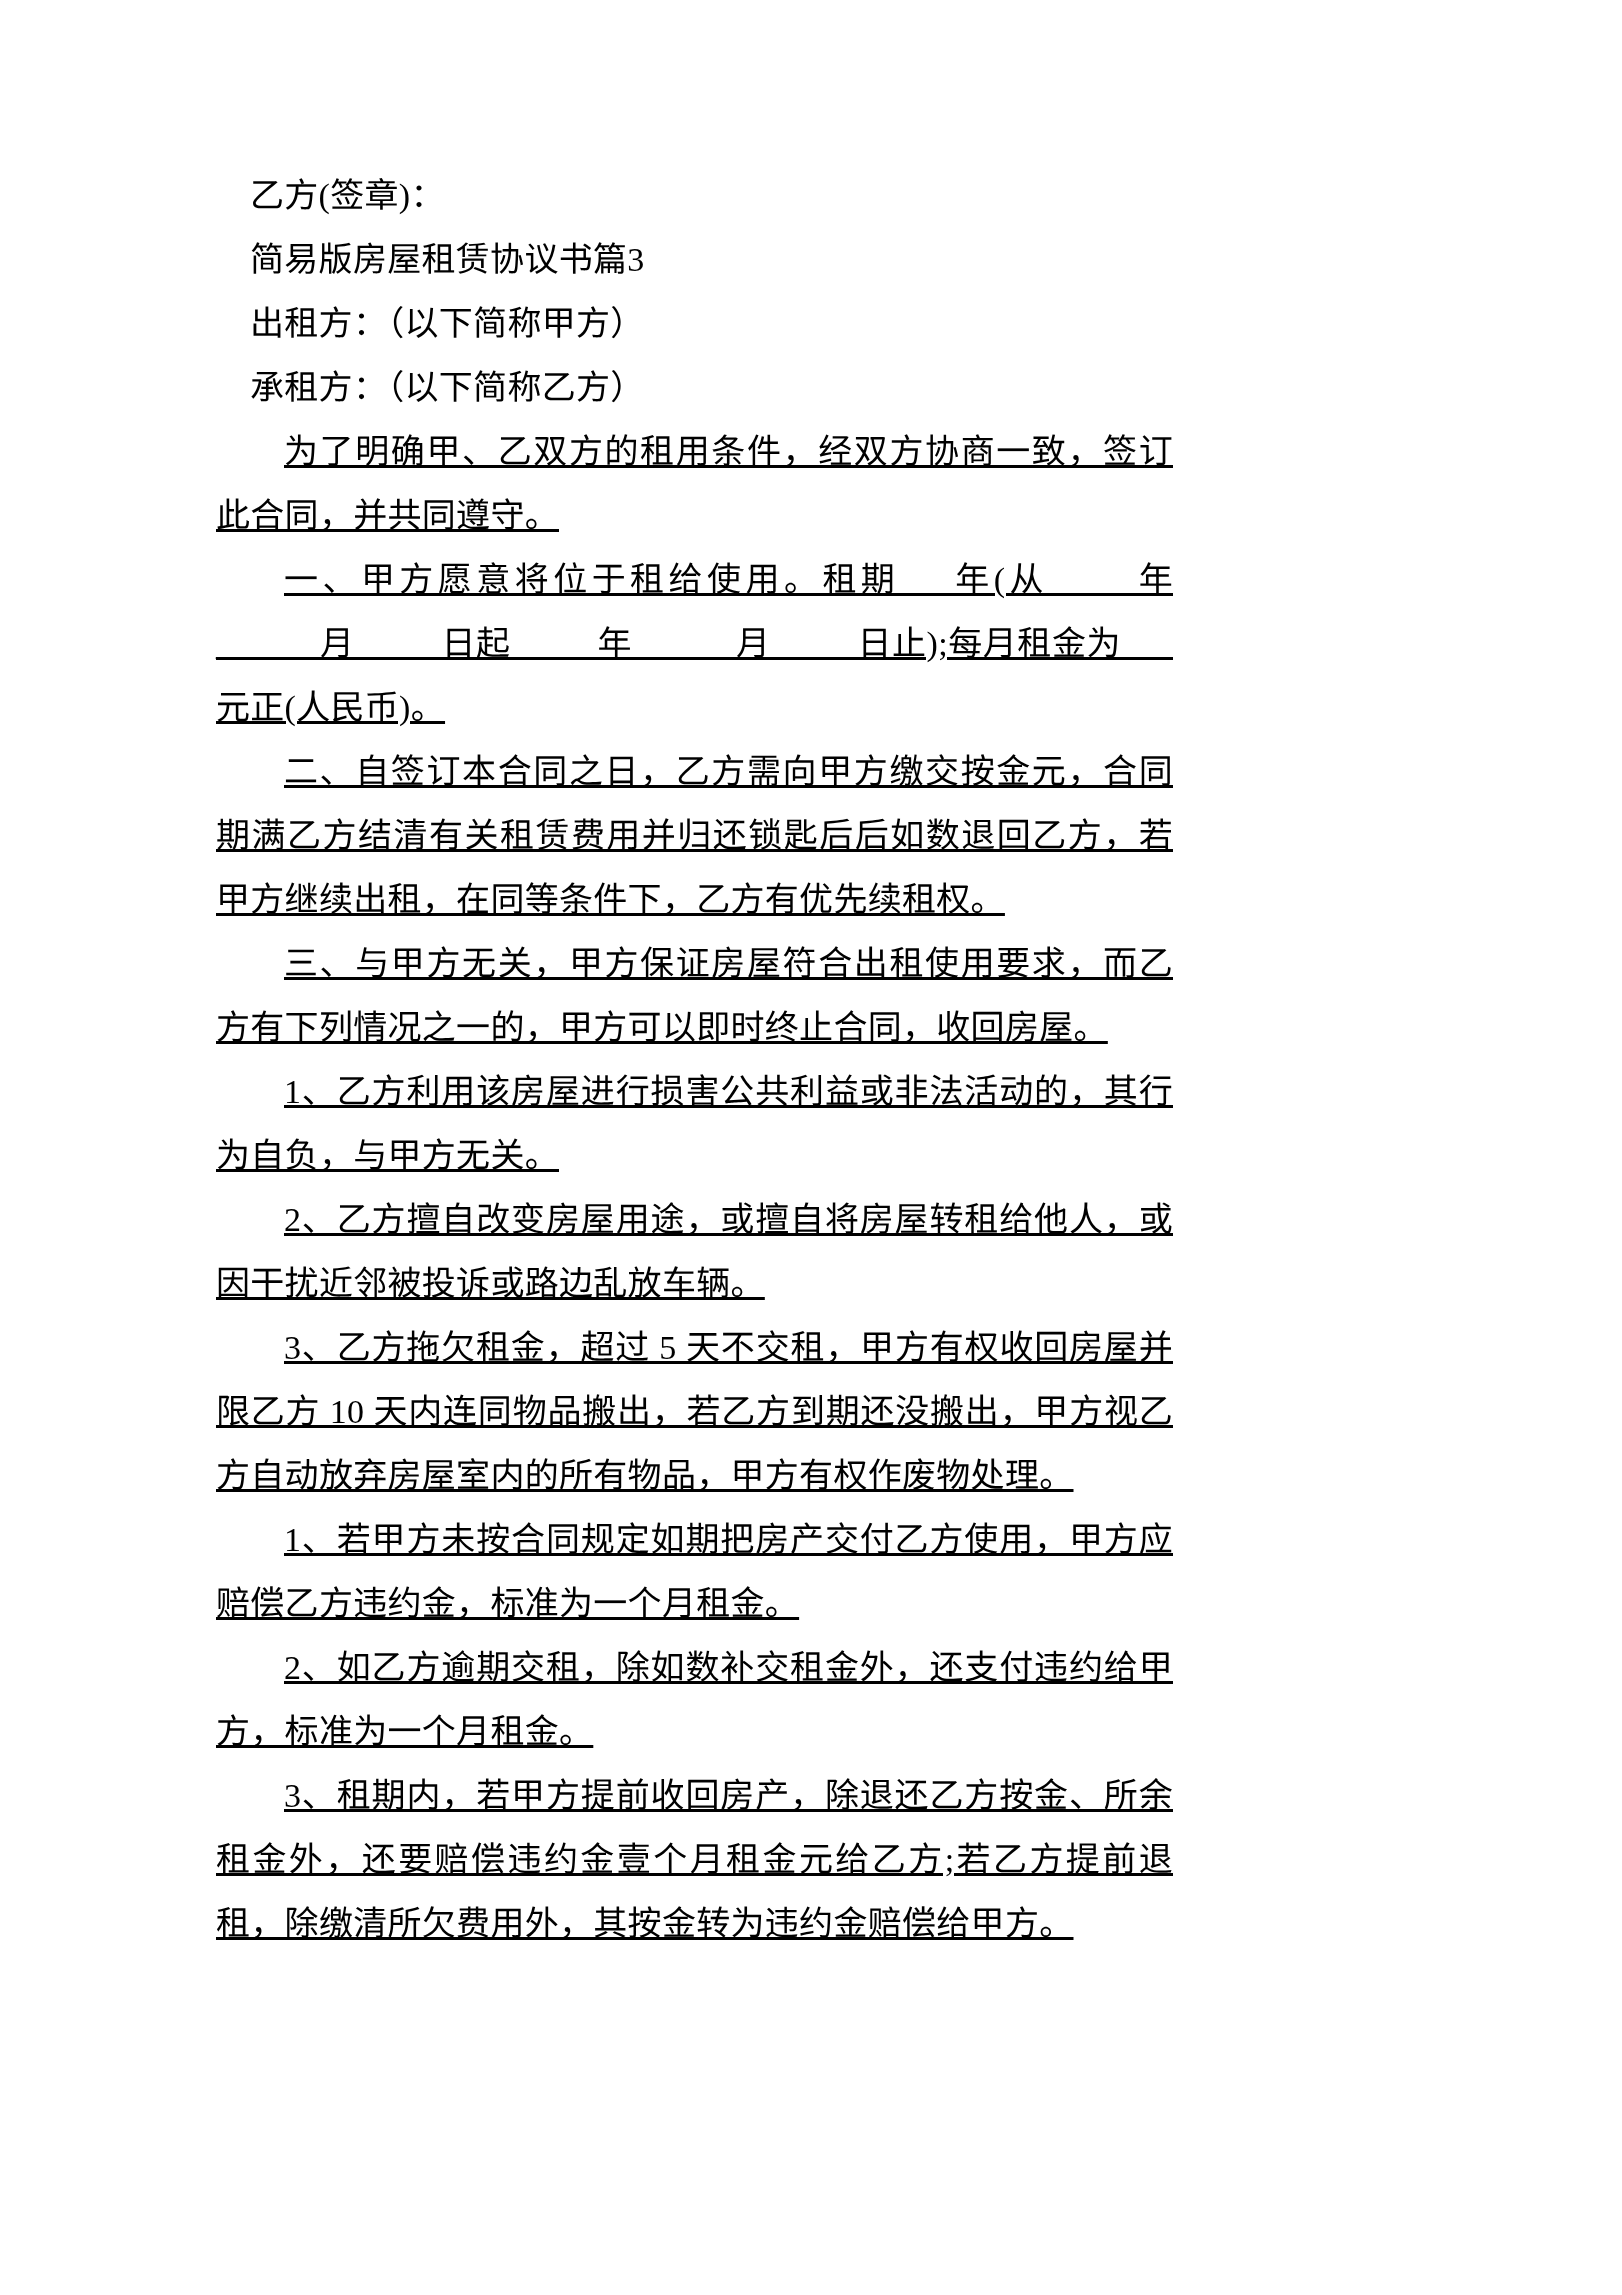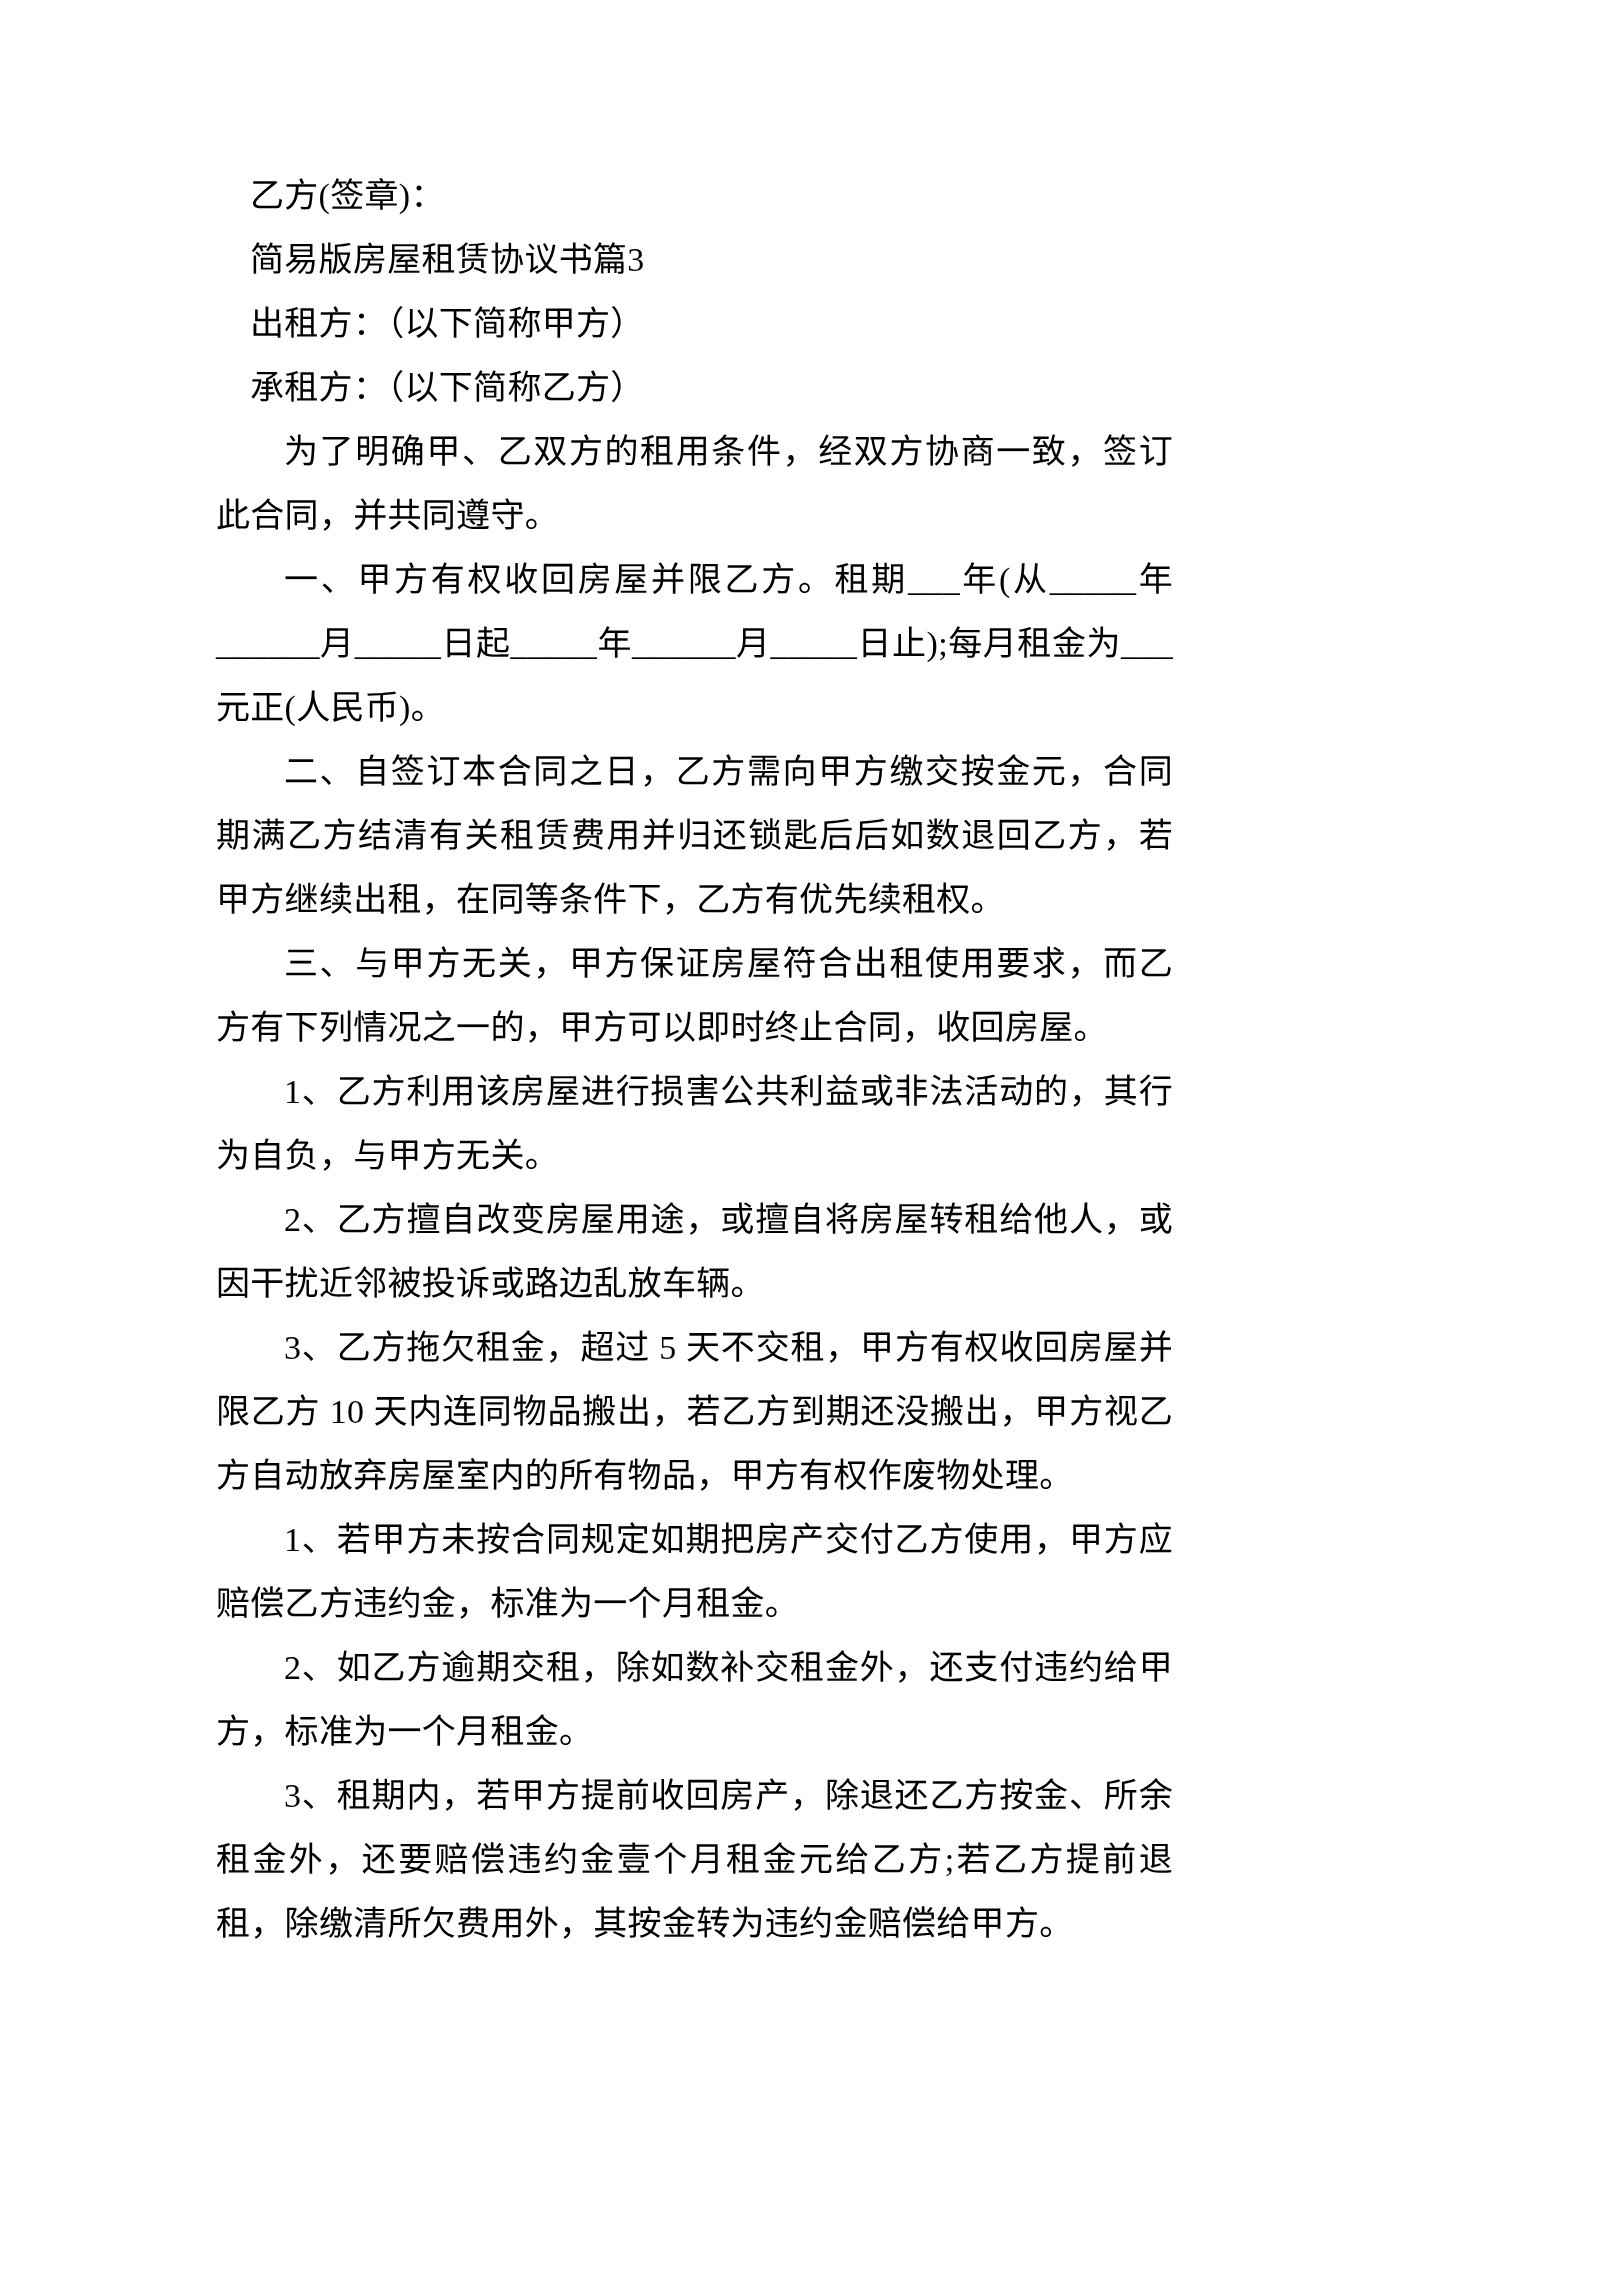--- a/index.html
+++ b/index.html
@@ -29,20 +29,21 @@
     text-align: justify;
     text-justify: inter-ideograph;
     letter-spacing: 0.3px;
   }
   .para {
     margin: 0;
     padding: 0;
   }
   .indent {
     text-indent: 68px;
+    text-decoration: underline;
   }
   .heading {
     text-indent: 0;
     margin-left: 34px;
   }
 </style>
 </head>
 <body>
 
 <div class="page">
@@ -50,21 +51,21 @@
 
     <p class="para heading">乙方(签章)：</p>
 
     <p class="para heading">简易版房屋租赁协议书篇3</p>
 
     <p class="para heading">出租方：（以下简称甲方）</p>
     <p class="para heading">承租方：（以下简称乙方）</p>
 
     <p class="para indent">为了明确甲、乙双方的租用条件，经双方协商一致，签订此合同，并共同遵守。</p>
 
-    <p class="para indent">一、甲方有权收回房屋并限乙方。租期___年(从_____年______月_____日起_____年______月_____日止);每月租金为___元正(人民币)。</p>
+    <p class="para indent">一、甲方愿意将位于租给使用。租期___年(从_____年______月_____日起_____年______月_____日止);每月租金为___元正(人民币)。</p>
     <p class="para indent">二、自签订本合同之日，乙方需向甲方缴交按金元，合同期满乙方结清有关租赁费用并归还锁匙后后如数退回乙方，若甲方继续出租，在同等条件下，乙方有优先续租权。</p>
     <p class="para indent">三、与甲方无关，甲方保证房屋符合出租使用要求，而乙方有下列情况之一的，甲方可以即时终止合同，收回房屋。</p>
     <p class="para indent">1、乙方利用该房屋进行损害公共利益或非法活动的，其行为自负，与甲方无关。</p>
     <p class="para indent">2、乙方擅自改变房屋用途，或擅自将房屋转租给他人，或因干扰近邻被投诉或路边乱放车辆。</p>
     <p class="para indent">3、乙方拖欠租金，超过 5 天不交租，甲方有权收回房屋并限乙方 10 天内连同物品搬出，若乙方到期还没搬出，甲方视乙方自动放弃房屋室内的所有物品，甲方有权作废物处理。</p>
     <p class="para indent">1、若甲方未按合同规定如期把房产交付乙方使用，甲方应赔偿乙方违约金，标准为一个月租金。</p>
     <p class="para indent">2、如乙方逾期交租，除如数补交租金外，还支付违约给甲方，标准为一个月租金。</p>
     <p class="para indent">3、租期内，若甲方提前收回房产，除退还乙方按金、所余租金外，还要赔偿违约金壹个月租金元给乙方;若乙方提前退租，除缴清所欠费用外，其按金转为违约金赔偿给甲方。</p>
 
   </div>

